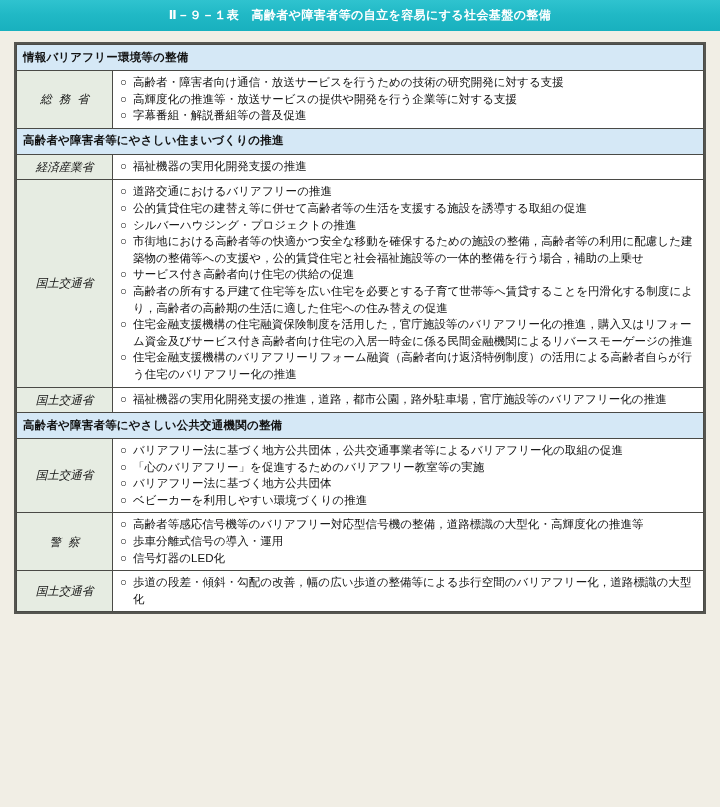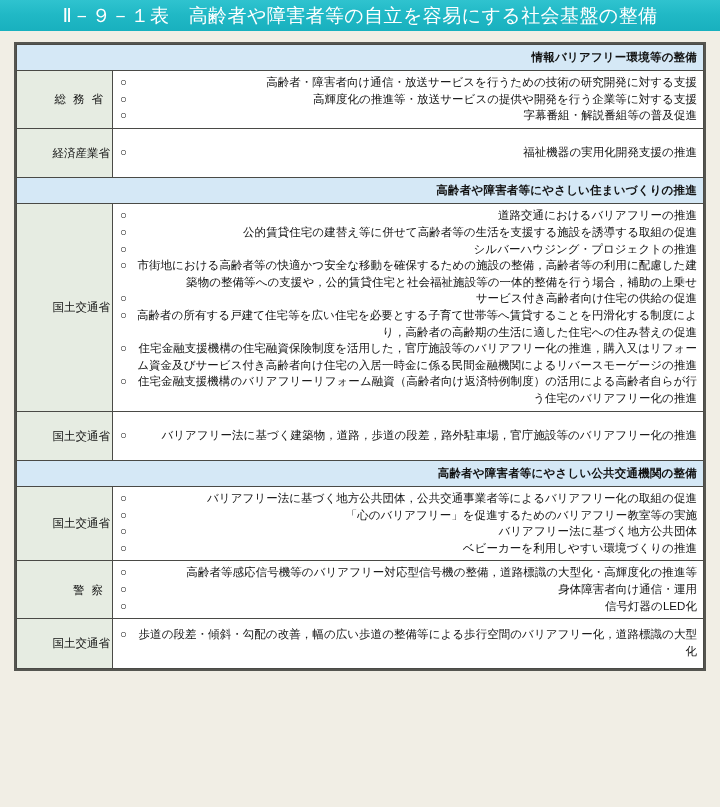--- a/index.html
+++ b/index.html
@@ -19,22 +19,22 @@
     width: 720px;
     height: 31px;
     background: linear-gradient(to bottom, #2fc3cf 0%, #21b9c6 45%, #18b0be 100%);
     display: flex;
     align-items: center;
     justify-content: center;
     box-sizing: border-box;
   }
   #title-bar .title-text {
     color: #ffffff;
-    font-size: 19px;
-    font-weight: normal;
+    font-size: 12px;
+    font-weight: bold;
     letter-spacing: 0.4px;
     white-space: nowrap;
   }
 
   
   #table-wrap {
     margin: 11px 0 0 14px;
     width: 692px;
     box-sizing: border-box;
     border: 2px solid #555550;
@@ -47,43 +47,43 @@
     table-layout: fixed;
     background: #ffffff;
   }
 
   table.tbl td {
     border: 1px solid #4a4a46;
     vertical-align: middle;
     font-size: 11.5px;
     line-height: 16.6px;
     color: #111;
-    text-align: right;
   }
 
   
   td.section {
     background: #d5e8f6;
     padding: 3px 6px 4px 6px;
     font-size: 11.8px;
     font-weight: bold;
     letter-spacing: 0.2px;
     color: #0c0c0c;
     height: 18px;
   }
 
   
   td.org {
     width: 96px;
     background: #e6ece2;
     text-align: center;
-    padding: 16px 2px;
+    padding: 4px 2px;
     font-size: 11.5px;
     color: #111;
     white-space: nowrap;
+    font-style: italic;
   }
   td.org .spaced {
     letter-spacing: 7px;
     padding-left: 7px;
     display: inline-block;
   }
 
   
   td.items {
     padding: 3px 6px 4px 7px;
@@ -132,50 +132,50 @@
           <td class="org"><span class="spaced">総務省</span></td>
           <td class="items">
             <ul class="itemlist">
               <li><span class="bullet">○</span><span>高齢者・障害者向け通信・放送サービスを行うための技術の研究開発に対する支援</span></li>
               <li><span class="bullet">○</span><span>高輝度化の推進等・放送サービスの提供や開発を行う企業等に対する支援</span></li>
               <li><span class="bullet">○</span><span>字幕番組・解説番組等の普及促進</span></li>
             </ul>
           </td>
         </tr>
         <tr>
+          <td class="section" colspan="2">高齢者や障害者等にやさしい住まいづくりの推進</td>
+        </tr>
+        <tr>
           <td class="org"><span>経済産業省</span></td>
           <td class="items">
             <ul class="itemlist">
               <li><span class="bullet">○</span><span>福祉機器の実用化開発支援の推進</span></li>
             </ul>
           </td>
-        </tr>
-        <tr>
-          <td class="section" colspan="2">高齢者や障害者等にやさしい住まいづくりの推進</td>
         </tr>
         <tr>
           <td class="org"><span>国土交通省</span></td>
           <td class="items">
             <ul class="itemlist">
               <li><span class="bullet">○</span><span>道路交通におけるバリアフリーの推進</span></li>
               <li><span class="bullet">○</span><span>公的賃貸住宅の建替え等に併せて高齢者等の生活を支援する施設を誘導する取組の促進</span></li>
               <li><span class="bullet">○</span><span>シルバーハウジング・プロジェクトの推進</span></li>
               <li><span class="bullet">○</span><span>市街地における高齢者等の快適かつ安全な移動を確保するための施設の整備，高齢者等の利用に配慮した建築物の整備等への支援や，公的賃貸住宅と社会福祉施設等の一体的整備を行う場合，補助の上乗せ</span></li>
               <li><span class="bullet">○</span><span>サービス付き高齢者向け住宅の供給の促進</span></li>
               <li><span class="bullet">○</span><span>高齢者の所有する戸建て住宅等を広い住宅を必要とする子育て世帯等へ賃貸することを円滑化する制度により，高齢者の高齢期の生活に適した住宅への住み替えの促進</span></li>
               <li><span class="bullet">○</span><span>住宅金融支援機構の住宅融資保険制度を活用した，官庁施設等のバリアフリー化の推進，購入又はリフォーム資金及びサービス付き高齢者向け住宅の入居一時金に係る民間金融機関によるリバースモーゲージの推進</span></li>
               <li><span class="bullet">○</span><span>住宅金融支援機構のバリアフリーリフォーム融資（高齢者向け返済特例制度）の活用による高齢者自らが行う住宅のバリアフリー化の推進</span></li>
             </ul>
           </td>
         </tr>
         <tr>
           <td class="org"><span>国土交通省</span></td>
           <td class="items">
             <ul class="itemlist">
-              <li><span class="bullet">○</span><span>バリアフリー法に基づく建築物，道路，歩道の段差，路外駐車場，官庁施設等のバリアフリー化の推進</span></li>
+              <li><span class="bullet">○</span><span>福祉機器の実用化開発支援の推進，道路，都市公園，路外駐車場，官庁施設等のバリアフリー化の推進</span></li>
             </ul>
           </td>
         </tr>
         <tr>
           <td class="section" colspan="2">高齢者や障害者等にやさしい公共交通機関の整備</td>
         </tr>
         <tr>
           <td class="org"><span>国土交通省</span></td>
           <td class="items">
             <ul class="itemlist">
@@ -184,21 +184,21 @@
               <li><span class="bullet">○</span><span>バリアフリー法に基づく地方公共団体</span></li>
               <li><span class="bullet">○</span><span>ベビーカーを利用しやすい環境づくりの推進</span></li>
             </ul>
           </td>
         </tr>
         <tr>
           <td class="org"><span class="spaced">警察</span></td>
           <td class="items">
             <ul class="itemlist">
               <li><span class="bullet">○</span><span>高齢者等感応信号機等のバリアフリー対応型信号機の整備，道路標識の大型化・高輝度化の推進等</span></li>
-              <li><span class="bullet">○</span><span>身体障害者向け通信・運用</span></li>
+              <li><span class="bullet">○</span><span>歩車分離式信号の導入・運用</span></li>
               <li><span class="bullet">○</span><span>信号灯器のLED化</span></li>
             </ul>
           </td>
         </tr>
         <tr>
           <td class="org"><span>国土交通省</span></td>
           <td class="items">
             <ul class="itemlist">
               <li><span class="bullet">○</span><span>歩道の段差・傾斜・勾配の改善，幅の広い歩道の整備等による歩行空間のバリアフリー化，道路標識の大型化</span></li>
             </ul>

